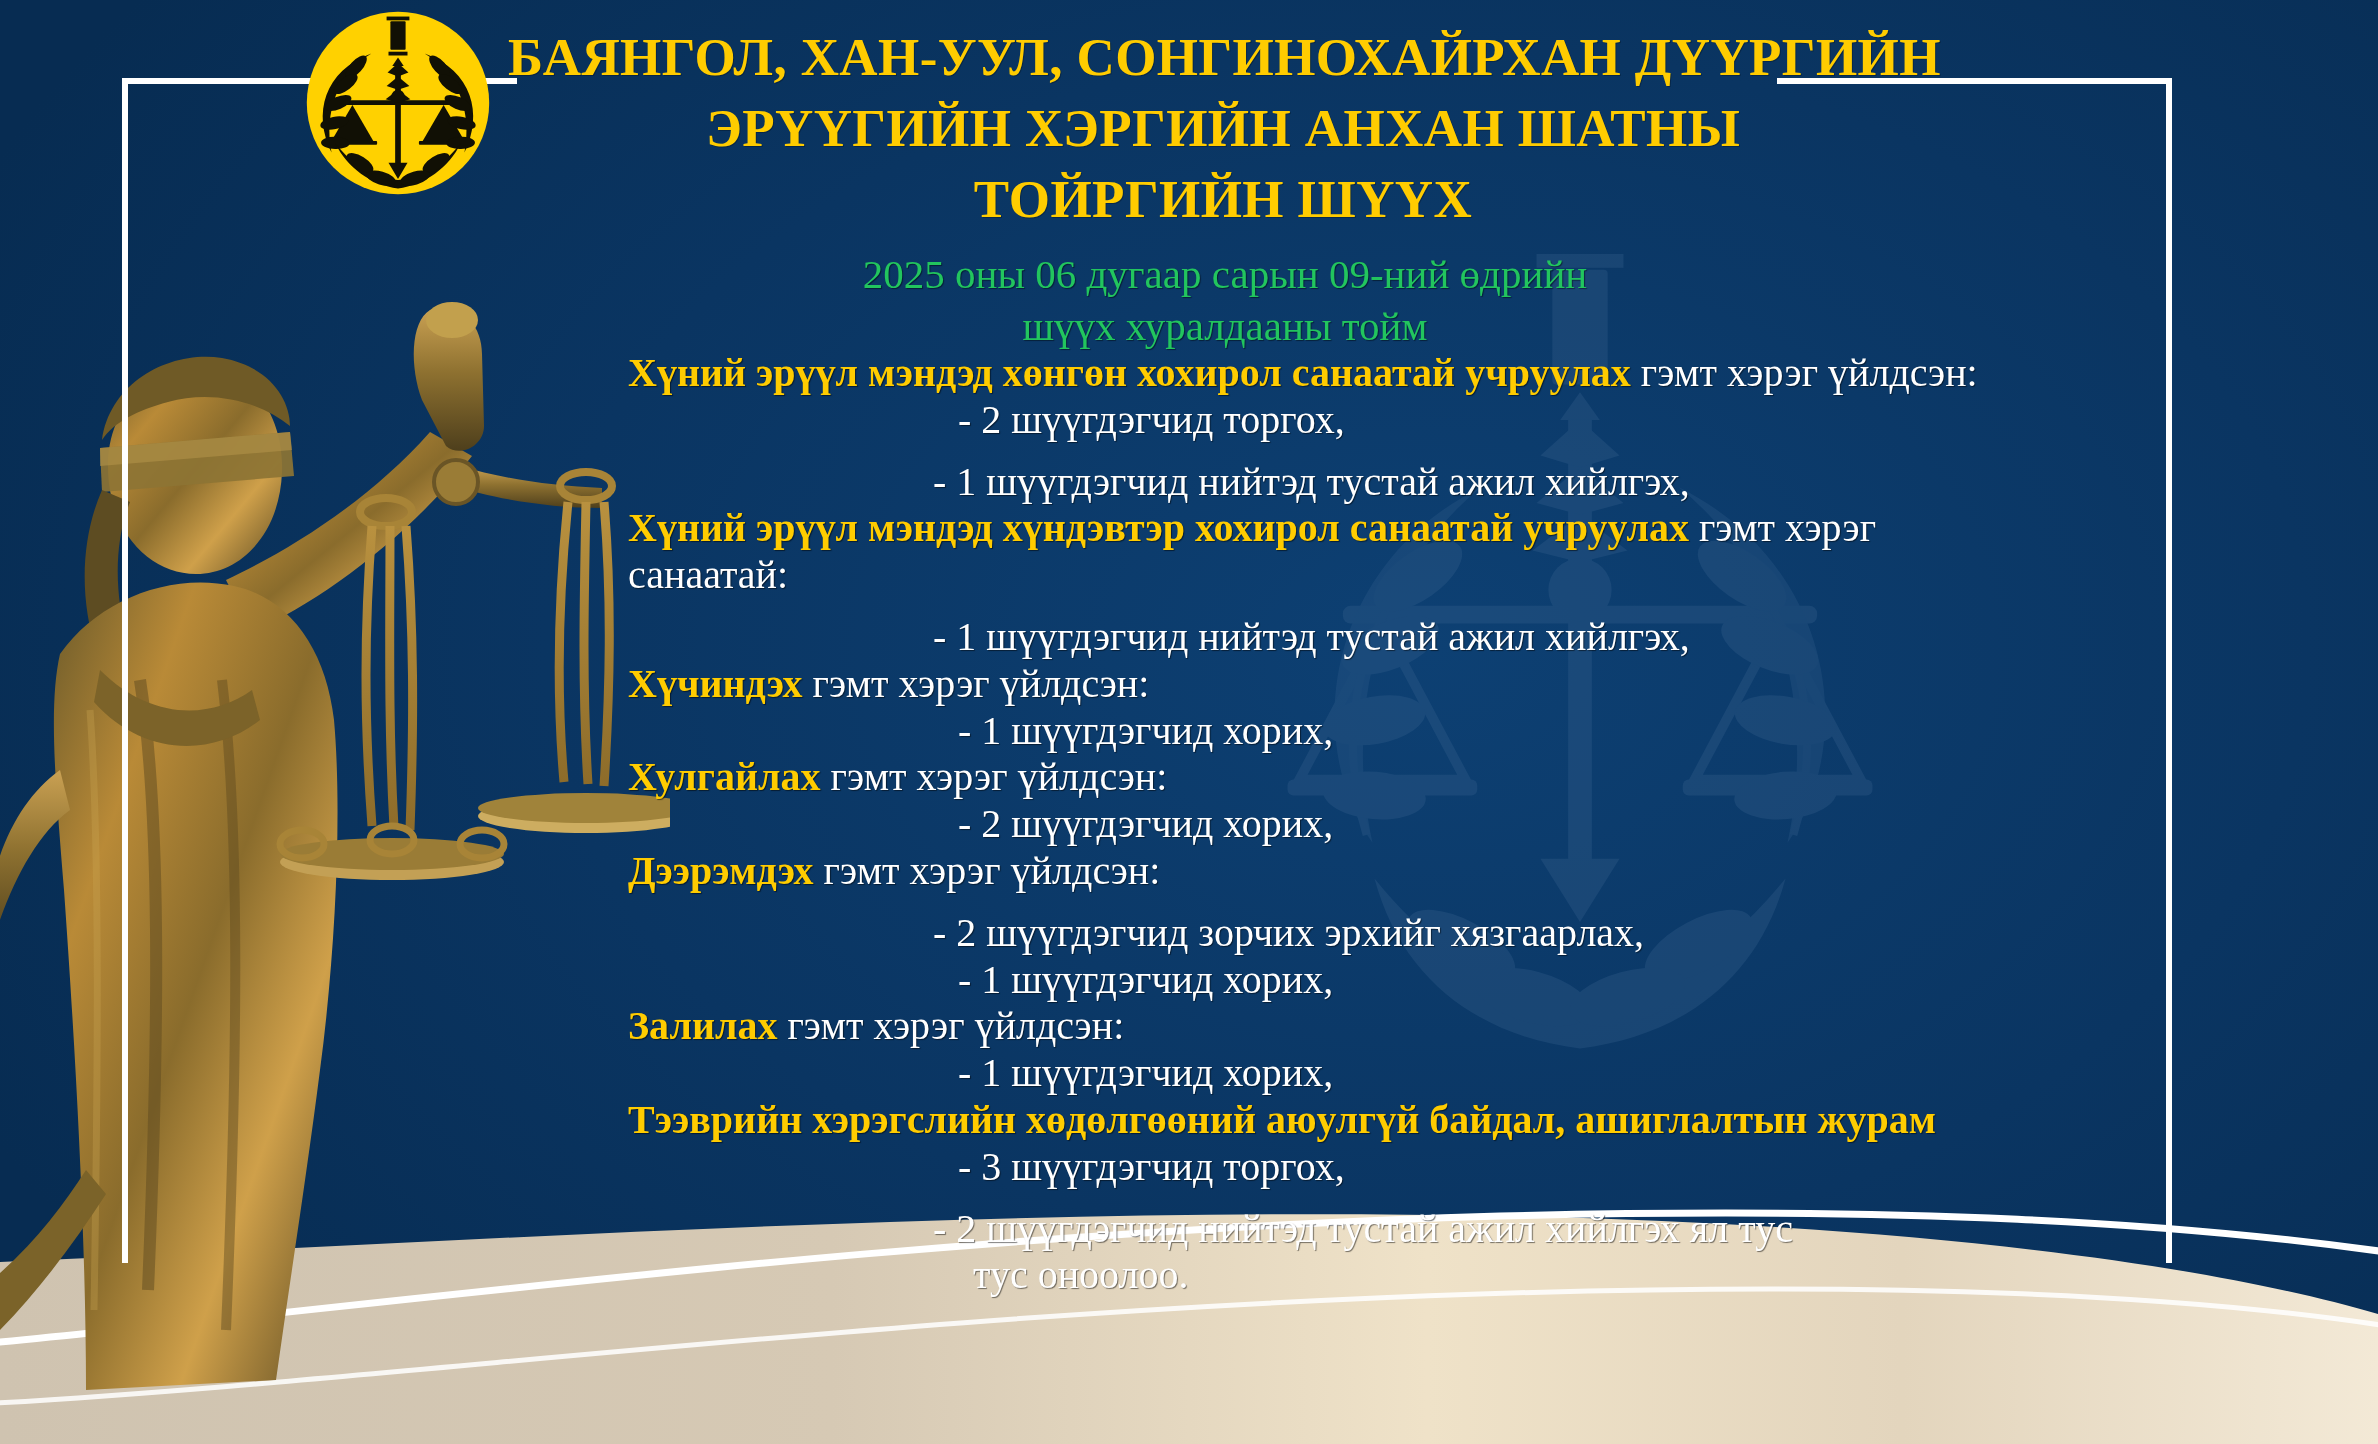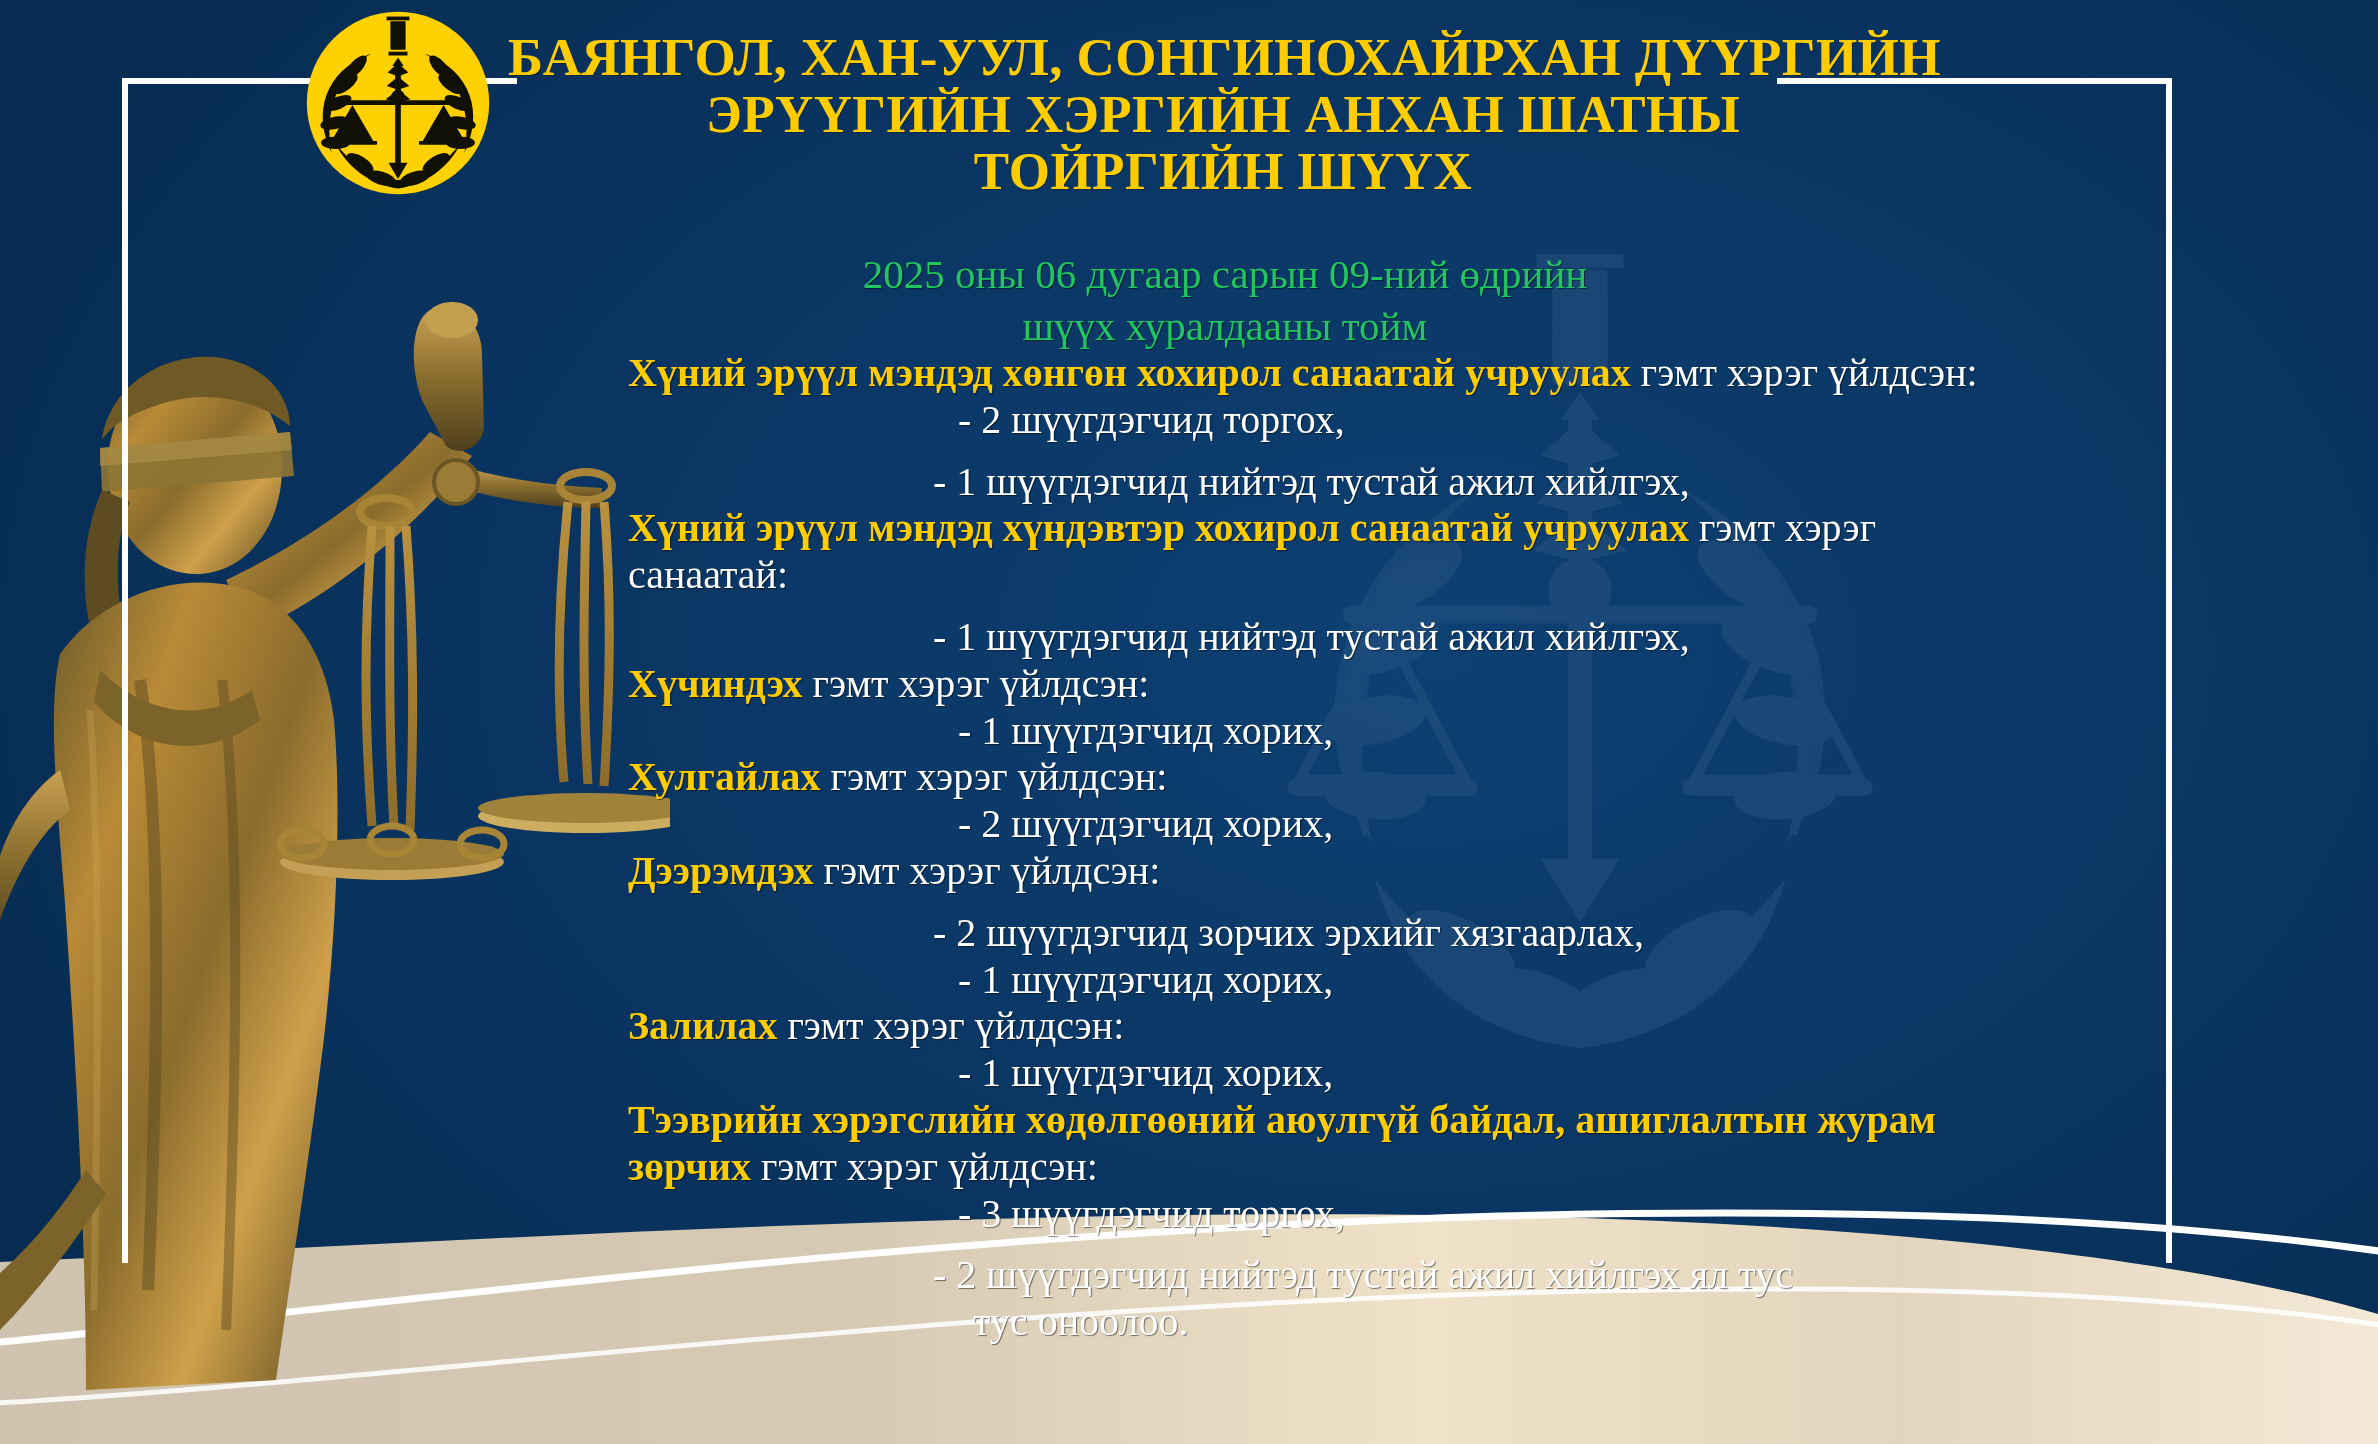--- a/index.html
+++ b/index.html
@@ -73,21 +73,21 @@
   }
   .header .title-line{
     color:#ffcc00;
     font-weight:bold;
     font-size:53px;
     line-height:1.04;
     letter-spacing:.4px;
     white-space:nowrap;
     text-shadow:1px 1px 0 rgba(0,0,0,.25);
   }
-  .header .title-line.l2,.header .title-line.l3{margin-top:2px;font-family:Liberation Serif, serif;}
+  .header .title-line.l2,.header .title-line.l3{margin-top:16px;font-family:Liberation Serif, serif;}
   .subtitle{
     position:absolute;
     left:560px;top:248px;width:1330px;
     text-align:center;
     color:#22c55e;
     font-size:41px;
     line-height:1.28;
     font-weight:500;
     text-shadow:1px 1px 1px rgba(0,0,0,.45);
   }
@@ -376,22 +376,19 @@
     <div class="row ind-pen">- 1 шүүгдэгчид хорих,</div>
 
     <div class="row">
       <span class="hl">Залилах</span><span> гэмт хэрэг үйлдсэн:</span>
     </div>
     <div class="row ind-pen">- 1 шүүгдэгчид хорих,</div>
 
     <div class="row">
       <span class="hl">Тээврийн хэрэгслийн хөдөлгөөний аюулгүй байдал, ашиглалтын журам</span>
     </div>
-    <div class="row">
-      <span class="hl">зөрчих</span><span> гэмт хэрэг үйлдсэн:</span>
-    </div>
     <div class="row ind-pen">- 3 шүүгдэгчид торгох,</div>
     <div class="row ind-pen2">- 2 шүүгдэгчид нийтэд тустай ажил хийлгэх ял тус</div>
     <div class="row ind-pen3">тус оноолоо.</div>
 
   </div>
 
 </div>
 
 </body></html>

